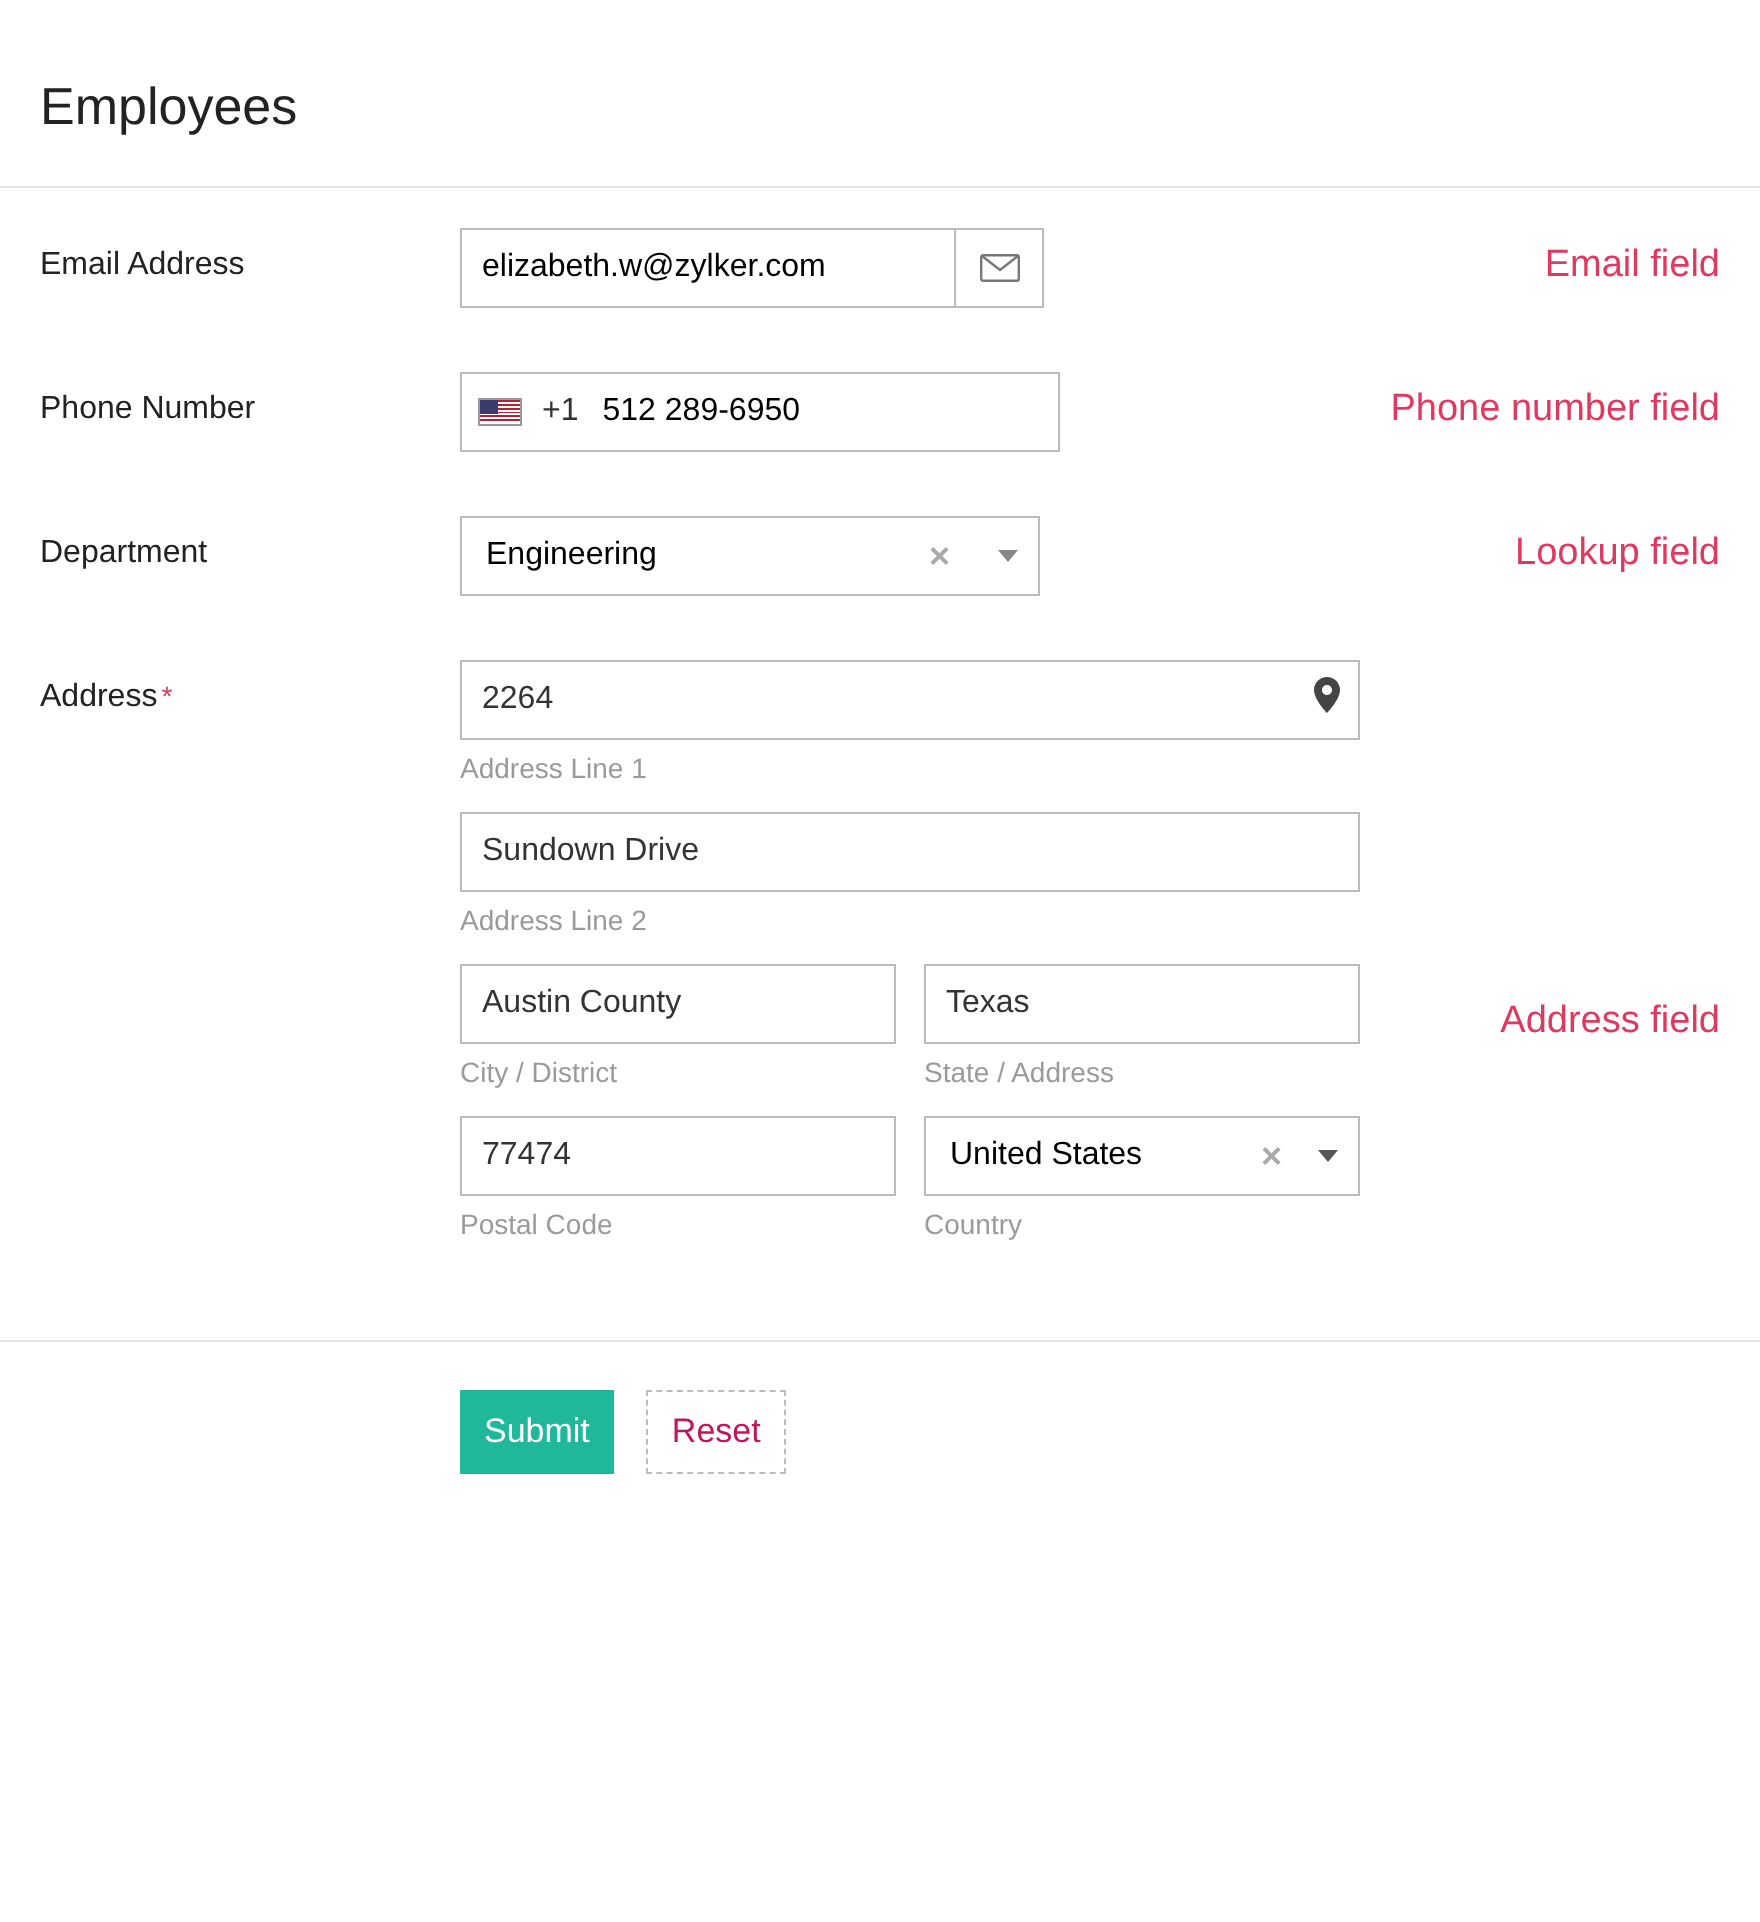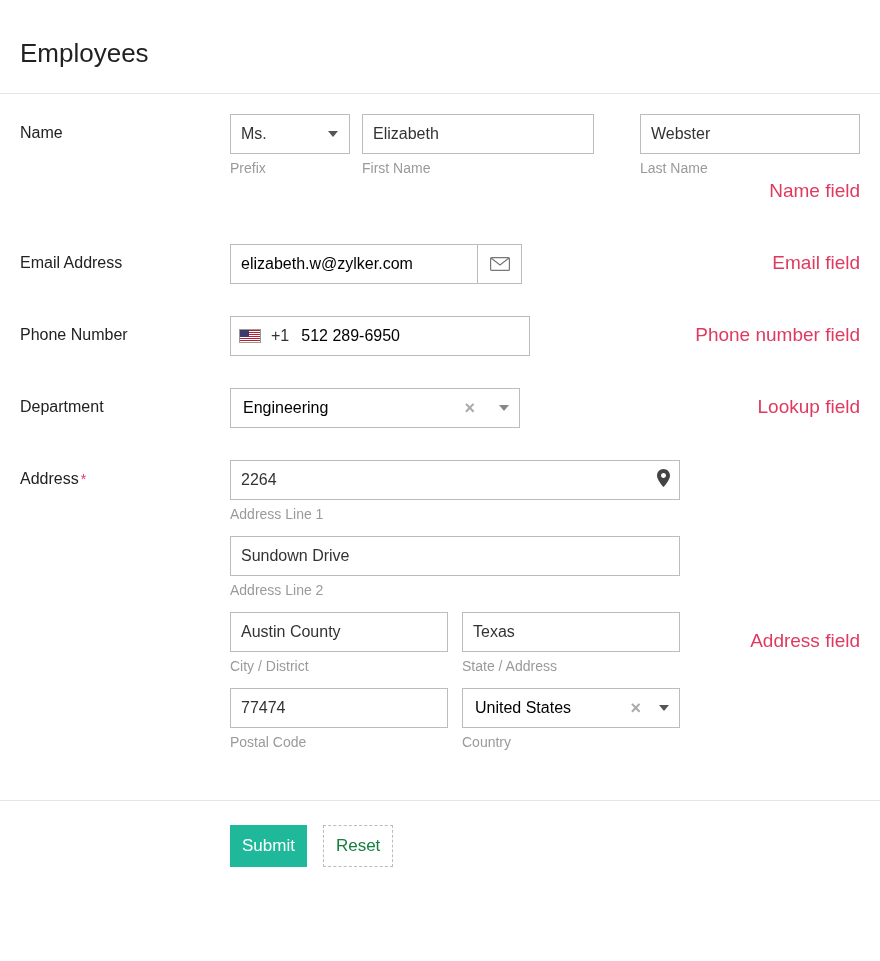--- a/index.html
+++ b/index.html
@@ -194,56 +194,33 @@
     border: none;
     cursor: pointer;
     font-family: inherit;
   }
   .btn-primary {
     background: #1fb89a;
     color: #fff;
   }
   .btn-secondary {
     background: #fff;
-    color: #15803d;
+    color: #be185d;
     border: 1px dashed #bcbcbc;
   }
   .mt14 { margin-top: 14px; }
 </style>
 </head>
 <body>
 
 <div class="page-title">Employees</div>
 <div class="hr"></div>
 
 <div class="form-body">
 
-  <div class="row" style="margin-bottom:42px;">
-    <div class="label-col">Name</div>
-    <div class="field-col">
-      <div class="name-group">
-        <div class="prefix-box">
-          <div class="select-wrap">
-            <input class="inp" readonly="" value="Ms." style="">
-            <span class="caret"></span>
-          </div>
-          <div class="sublabel">Prefix</div>
-        </div>
-        <div class="first-box">
-          <input class="inp" value="Elizabeth" style="">
-          <div class="sublabel">First Name</div>
-        </div>
-      </div>
-    </div>
-    <div class="last-box-wrap">
-      <input class="inp" value="Webster" style="">
-      <div class="sublabel">Last Name</div>
-      <div class="annot" style="width:auto;text-align:right;padding-top:4px;">Name field</div>
-    </div>
-  </div>
 
   <div class="row">
     <div class="label-col">Email Address</div>
     <div class="field-col">
       <div class="email-group">
         <input value="elizabeth.w@zylker.com" style="">
         <div class="email-icon-cell">
           <svg width="20" height="14" viewBox="0 0 20 14" fill="none" stroke="#777" stroke-width="1.2">
             <rect x="0.6" y="0.6" width="18.8" height="12.8" rx="1"></rect>
             <path d="M1 1 L10 8 L19 1"></path>

